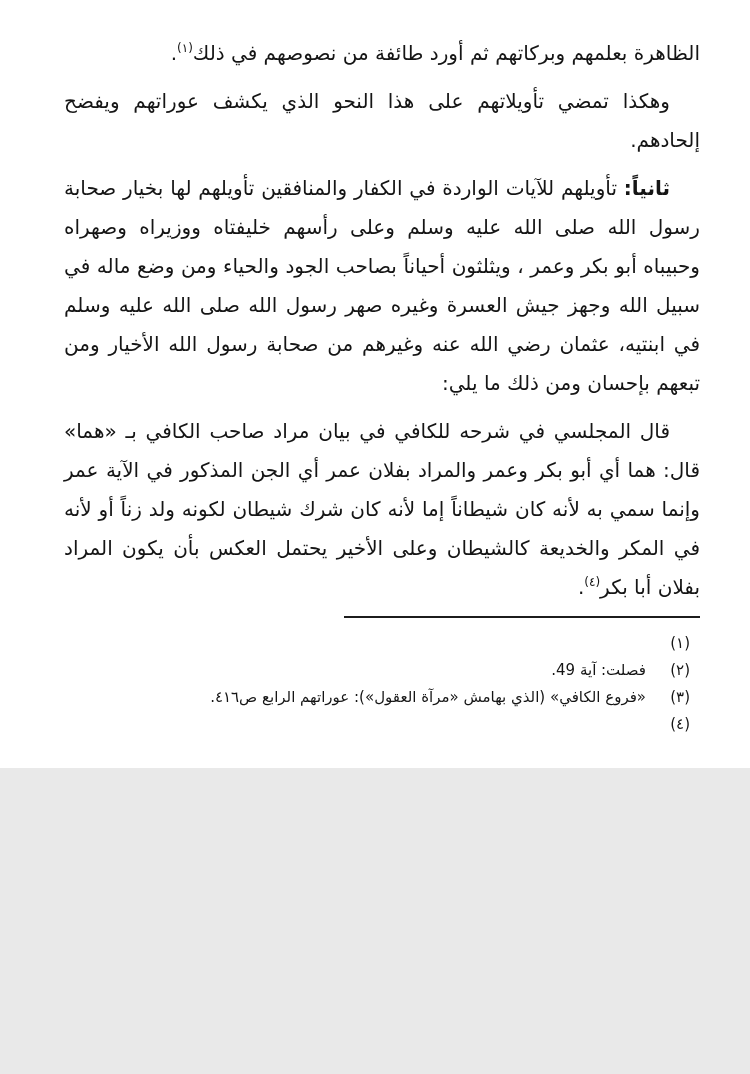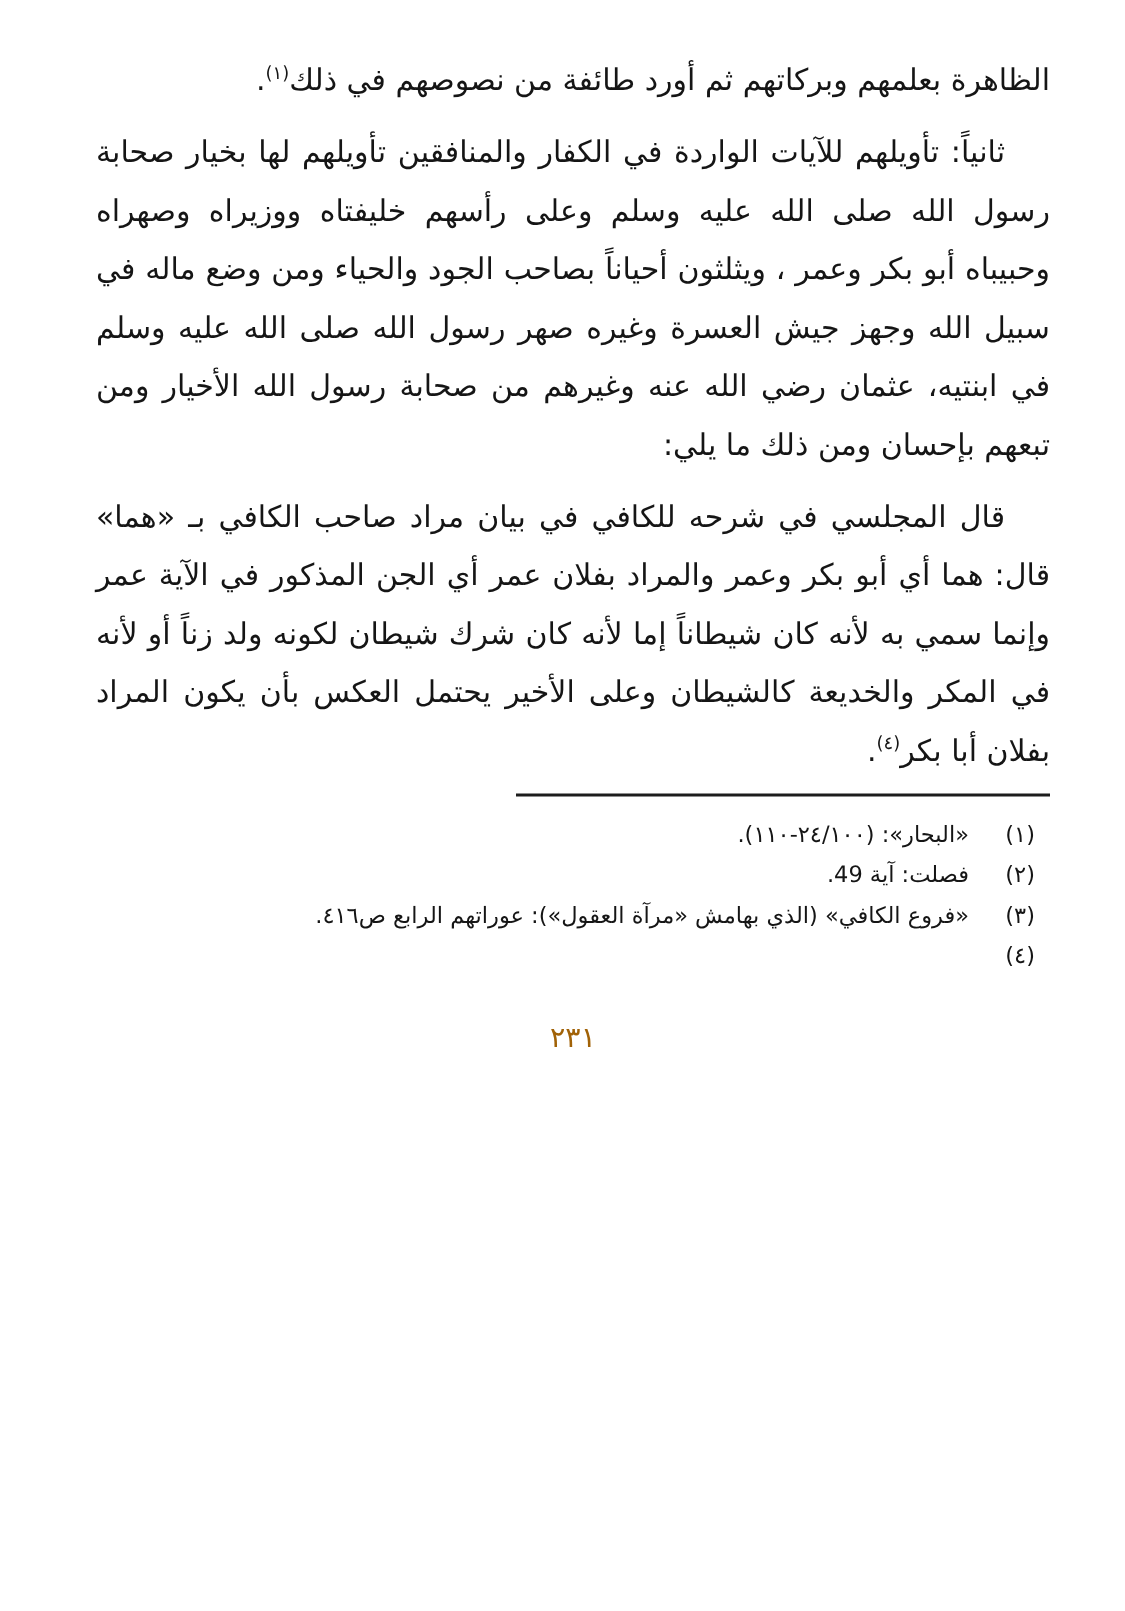--- a/index.html
+++ b/index.html
@@ -3,21 +3,21 @@
 <meta charset="utf-8">
 <style>
   html, body {
     margin: 0;
     padding: 0;
     background: #e9e9e9;
   }
   .page {
     position: relative;
     width: 750px;
-    height: 1074px;
+    height: 768px;
     margin: 0 auto;
     background: #ffffff;
     box-sizing: border-box;
     padding: 34px 50px 0 64px;
     direction: rtl;
     overflow: hidden;
     font-family: "DejaVu Sans", sans-serif;
     color: #151515;
   }
   .body-text {
@@ -27,21 +27,21 @@
     width: 636px;
   }
   .para {
     margin: 0 0 9px 0;
     text-indent: 30px;
   }
   .para.flush {
     text-indent: 0;
   }
   .section-lead {
-    font-weight: normal;
+    font-weight: bold;
   }
   .fn-ref {
     font-size: 12px;
     line-height: 0;
     vertical-align: super;
     letter-spacing: 0;
   }
   .fn-sep {
     width: 356px;
     height: 2px;
@@ -76,34 +76,34 @@
 </style>
 </head>
 <body>
 
 <div class="page">
 
   <main class="body-text">
 
     <p class="para flush"><span>الظاهرة بعلمهم وبركاتهم ثم أورد طائفة من نصوصهم في ذلك</span><sup class="fn-ref">(١)</sup><span>.</span></p>
 
+    <p class="para"><span>وهكذا تمضي تأويلاتهم على هذا النحو الذي يكشف عوراتهم ويفضح إلحادهم.</span></p>
 
     <p class="para"><span class="section-lead">ثانياً:</span><span> تأويلهم للآيات الواردة في الكفار والمنافقين تأويلهم لها بخيار صحابة رسول الله صلى الله عليه وسلم وعلى رأسهم خليفتاه ووزيراه وصهراه وحبيباه أبو بكر وعمر ، ويثلثون أحياناً بصاحب الجود والحياء ومن وضع ماله في سبيل الله وجهز جيش العسرة وغيره صهر رسول الله صلى الله عليه وسلم في ابنتيه، عثمان رضي الله عنه وغيرهم من صحابة رسول الله الأخيار ومن تبعهم بإحسان ومن ذلك ما يلي:</span></p>
 
 
     <p class="para"><span>قال المجلسي في شرحه للكافي في بيان مراد صاحب الكافي بـ «هما» قال: هما أي أبو بكر وعمر والمراد بفلان عمر أي الجن المذكور في الآية عمر وإنما سمي به لأنه كان شيطاناً إما لأنه كان شرك شيطان لكونه ولد زناً أو لأنه في المكر والخديعة كالشيطان وعلى الأخير يحتمل العكس بأن يكون المراد بفلان أبا بكر</span><sup class="fn-ref">(٤)</sup><span>.</span></p>
 
   </main>
 
   <div class="fn-sep"></div>
 
   <section class="footnotes">
     <div class="fn-row">
       <span class="fn-label">(١)</span>
-      <span class="fn-text">«البحار»: (٢٤/١٠٠-١١٠).</span>
     </div>
     <div class="fn-row">
       <span class="fn-label">(٢)</span>
       <span class="fn-text">فصلت: آية 49.</span>
     </div>
     <div class="fn-row">
       <span class="fn-label">(٣)</span>
       <span class="fn-text">«فروع الكافي» (الذي بهامش «مرآة العقول»): عوراتهم الرابع ص٤١٦.</span>
     </div>
     <div class="fn-row">

